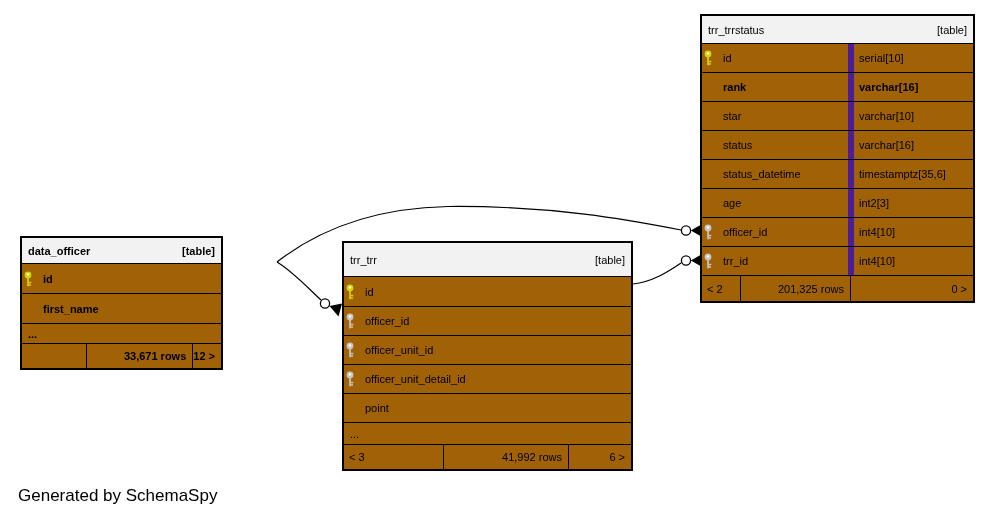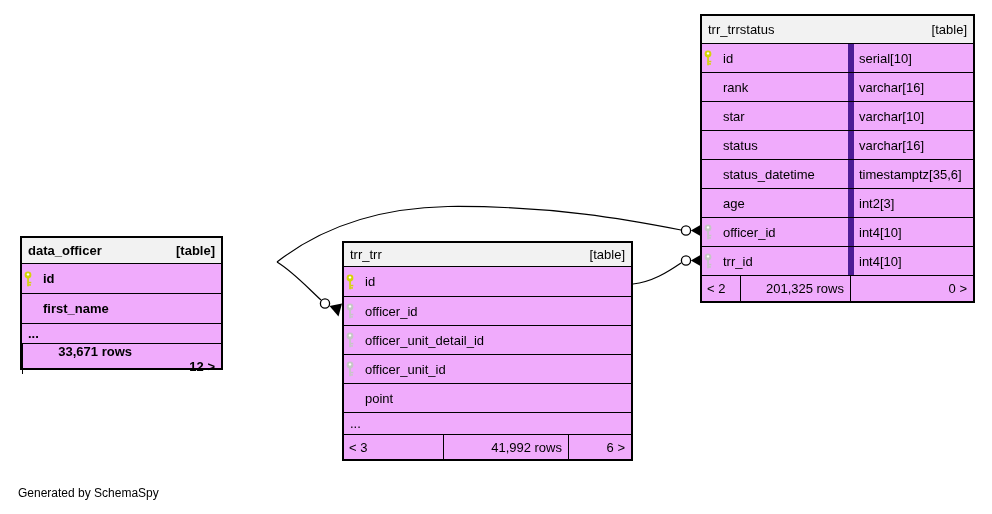--- a/index.html
+++ b/index.html
@@ -1,38 +1,38 @@
 <!DOCTYPE html>
 <html><head>
 <meta charset="utf-8">
 <style>
   html,body{margin:0;padding:0;background:#ffffff;}
   body{width:992px;height:514px;font-family:"Liberation Sans",sans-serif;color:#000;}
   .canvas{position:relative;width:992px;height:514px;overflow:hidden;background:#fff;}
   .connectors{position:absolute;left:0;top:0;pointer-events:none;}
-  .tbl{position:absolute;background:#f0abfc;border:2px solid #000;box-sizing:border-box;font-size:13px;}
+  .tbl{position:absolute;background:#a16207;border:2px solid #000;box-sizing:border-box;font-size:11px;}
   .tbl-header{background:#f2f2f2;display:flex;justify-content:space-between;align-items:center;
     padding:0 6px;border-bottom:1px solid #000;box-sizing:border-box;}
   .tbl-title{white-space:nowrap;}
   .tbl-badge{white-space:nowrap;}
   .trow{display:flex;align-items:stretch;border-bottom:1px solid #000;box-sizing:border-box;}
   .name-cell{flex:1;display:flex;align-items:center;min-width:0;}
   .key-slot{width:13px;height:16px;margin-right:8px;flex:0 0 auto;display:flex;align-items:center;}
   .trow[data-key=""] .key-slot svg{visibility:hidden;}
   .trow[data-key="pk"] .key-slot{color:#d4d409;}
   .trow[data-key="fk"] .key-slot{color:#c6c6c6;}
   .type-cell{width:125px;flex:0 0 auto;border-left:6px solid #4c1d95;display:flex;align-items:center;
     padding-left:5px;box-sizing:border-box;}
   .ellipsis-cell{flex:1;display:flex;align-items:center;padding-left:6px;}
   .tfoot{display:flex;align-items:stretch;box-sizing:border-box;}
   .tfoot-cell{display:flex;align-items:center;box-sizing:border-box;white-space:nowrap;}
   .tfoot-cell.left{justify-content:flex-start;padding-left:5px;}
   .tfoot-cell.mid{justify-content:flex-end;padding-right:6px;border-left:1px solid #000;}
   .tfoot-cell.right{flex:1;justify-content:flex-end;padding-right:6px;border-left:1px solid #000;}
-  .gen-note{position:absolute;left:18px;top:486px;font-size:12px;text-align:center;}
+  .gen-note{position:absolute;left:18px;top:486px;font-size:17px;text-align:center;}
 </style>
 </head>
 <body>
 
 <div class="canvas">
 
   <svg class="connectors" width="992" height="514" viewBox="0 0 992 514">
 
     <g>
       <path d="M277,262 C318,230 372,208 448,206.5 C552,205.5 630,220 681,230" fill="none" stroke="#000" stroke-width="1.2"></path>
@@ -84,29 +84,29 @@
             </svg>
         </span>
         <span>first_name</span>
       </div>
     </div>
     <div class="trow" style="height:20px;" data-key="">
       <div class="ellipsis-cell">
         <span>...</span>
       </div>
     </div>
-    <div class="tfoot" style="height:24px;flex-direction:column;">
+    <div class="tfoot" style="height:24px;">
       <div class="tfoot-cell left" style="width:70px;"></div>
       <div class="tfoot-cell mid" style="width:116px;">33,671 rows</div>
       <div class="tfoot-cell right">12 &gt;</div>
     </div>
   </div>
 
   <div class="tbl" style="left:342px;top:241px;width:291px;">
-    <div class="tbl-header" style="height:24px;">
+    <div class="tbl-header" style="height:34px;">
       <span class="tbl-title">trr_trr</span>
       <span class="tbl-badge">[table]</span>
     </div>
     <div class="trow" style="height:30px;" data-key="pk">
       <div class="name-cell">
         <span class="key-slot">
           <svg width="12" height="16" viewBox="0 0 12 16">
               <circle cx="6" cy="4" r="3.4" fill="currentColor"></circle>
               <circle cx="6" cy="3.4" r="1.2" fill="#fff"></circle>
               <rect x="5.2" y="7" width="1.7" height="8.3" fill="currentColor"></rect>
@@ -135,35 +135,35 @@
       <div class="name-cell">
         <span class="key-slot">
           <svg width="12" height="16" viewBox="0 0 12 16">
               <circle cx="6" cy="4" r="3.4" fill="currentColor"></circle>
               <circle cx="6" cy="3.4" r="1.2" fill="#fff"></circle>
               <rect x="5.2" y="7" width="1.7" height="8.3" fill="currentColor"></rect>
               <rect x="6.9" y="10.8" width="2.4" height="1.5" fill="currentColor"></rect>
               <rect x="6.9" y="13.2" width="2.1" height="1.5" fill="currentColor"></rect>
             </svg>
         </span>
+        <span>officer_unit_id</span>
+      </div>
+    </div>
+    <div class="trow" style="height:29px;" data-key="fk">
+      <div class="name-cell">
+        <span class="key-slot">
+          <svg width="12" height="16" viewBox="0 0 12 16">
+              <circle cx="6" cy="4" r="3.4" fill="currentColor"></circle>
+              <circle cx="6" cy="3.4" r="1.2" fill="#fff"></circle>
+              <rect x="5.2" y="7" width="1.7" height="8.3" fill="currentColor"></rect>
+              <rect x="6.9" y="10.8" width="2.4" height="1.5" fill="currentColor"></rect>
+              <rect x="6.9" y="13.2" width="2.1" height="1.5" fill="currentColor"></rect>
+            </svg>
+        </span>
         <span>officer_unit_detail_id</span>
-      </div>
-    </div>
-    <div class="trow" style="height:29px;" data-key="fk">
-      <div class="name-cell">
-        <span class="key-slot">
-          <svg width="12" height="16" viewBox="0 0 12 16">
-              <circle cx="6" cy="4" r="3.4" fill="currentColor"></circle>
-              <circle cx="6" cy="3.4" r="1.2" fill="#fff"></circle>
-              <rect x="5.2" y="7" width="1.7" height="8.3" fill="currentColor"></rect>
-              <rect x="6.9" y="10.8" width="2.4" height="1.5" fill="currentColor"></rect>
-              <rect x="6.9" y="13.2" width="2.1" height="1.5" fill="currentColor"></rect>
-            </svg>
-        </span>
-        <span>officer_unit_id</span>
       </div>
     </div>
     <div class="trow" style="height:29px;align-items:center;" data-key="">
       <div class="name-cell">
         <span class="key-slot">
           <svg width="12" height="16" viewBox="0 0 12 16">
               <circle cx="6" cy="4" r="3.4" fill="currentColor"></circle>
               <circle cx="6" cy="3.4" r="1.2" fill="#fff"></circle>
               <rect x="5.2" y="7" width="1.7" height="8.3" fill="currentColor"></rect>
               <rect x="6.9" y="10.8" width="2.4" height="1.5" fill="currentColor"></rect>
@@ -198,21 +198,21 @@
               <circle cx="6" cy="3.4" r="1.2" fill="#fff"></circle>
               <rect x="5.2" y="7" width="1.7" height="8.3" fill="currentColor"></rect>
               <rect x="6.9" y="10.8" width="2.4" height="1.5" fill="currentColor"></rect>
               <rect x="6.9" y="13.2" width="2.1" height="1.5" fill="currentColor"></rect>
             </svg>
         </span>
         <span>id</span>
       </div>
       <div class="type-cell">serial[10]</div>
     </div>
-    <div class="trow" style="height:29px;" data-key="">
+    <div class="trow" style="height:29px;font-weight:bold;" data-key="">
       <div class="name-cell">
         <span class="key-slot">
           <svg width="12" height="16" viewBox="0 0 12 16">
               <circle cx="6" cy="4" r="3.4" fill="currentColor"></circle>
               <circle cx="6" cy="3.4" r="1.2" fill="#fff"></circle>
               <rect x="5.2" y="7" width="1.7" height="8.3" fill="currentColor"></rect>
               <rect x="6.9" y="10.8" width="2.4" height="1.5" fill="currentColor"></rect>
               <rect x="6.9" y="13.2" width="2.1" height="1.5" fill="currentColor"></rect>
             </svg>
         </span>

